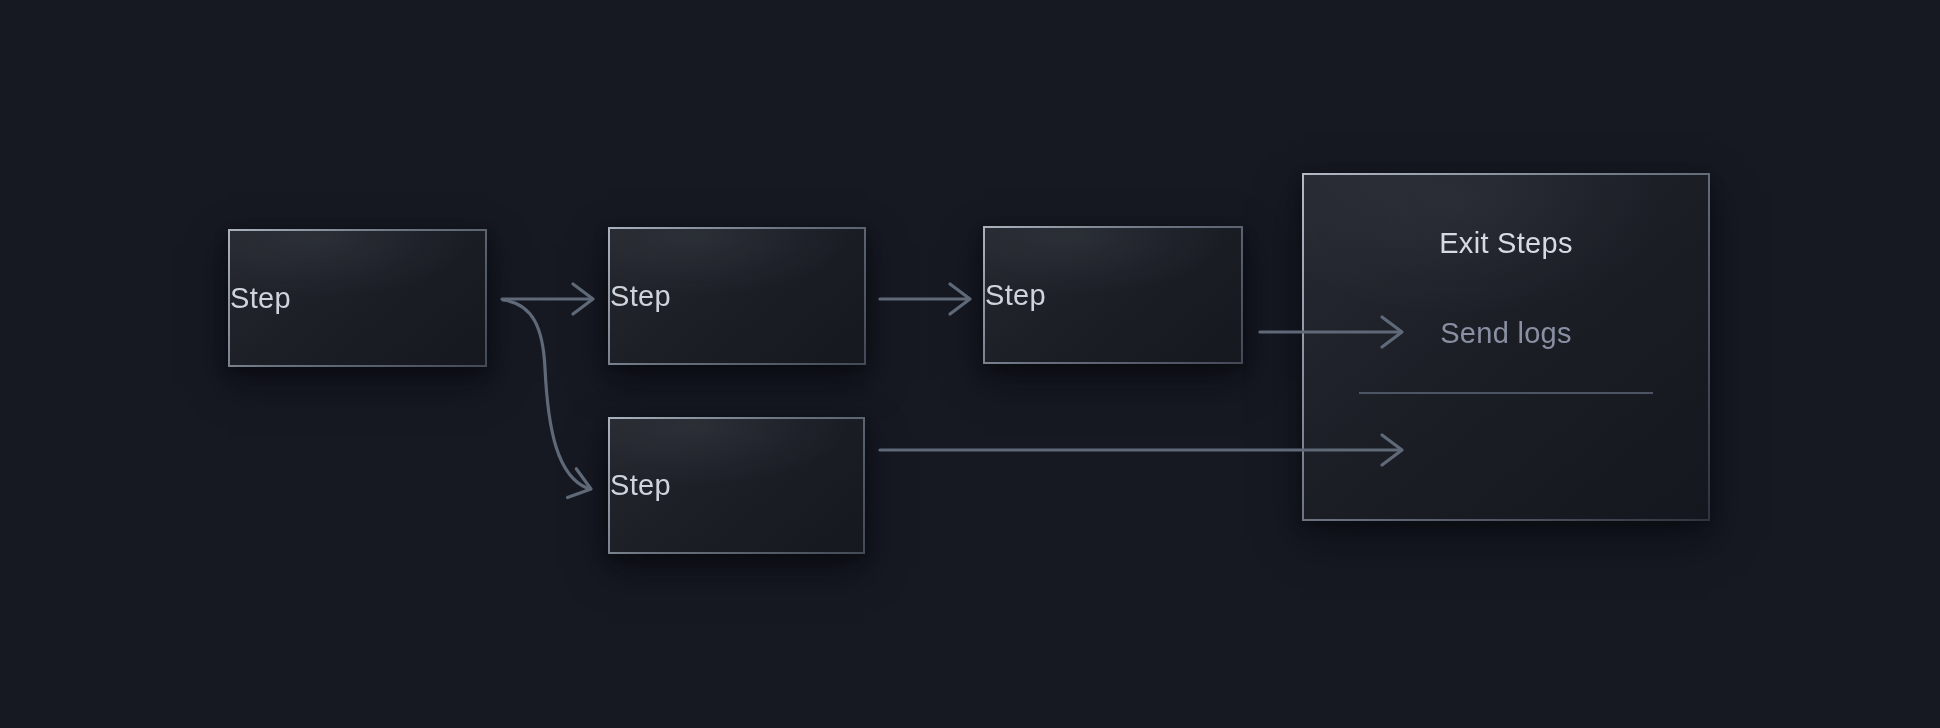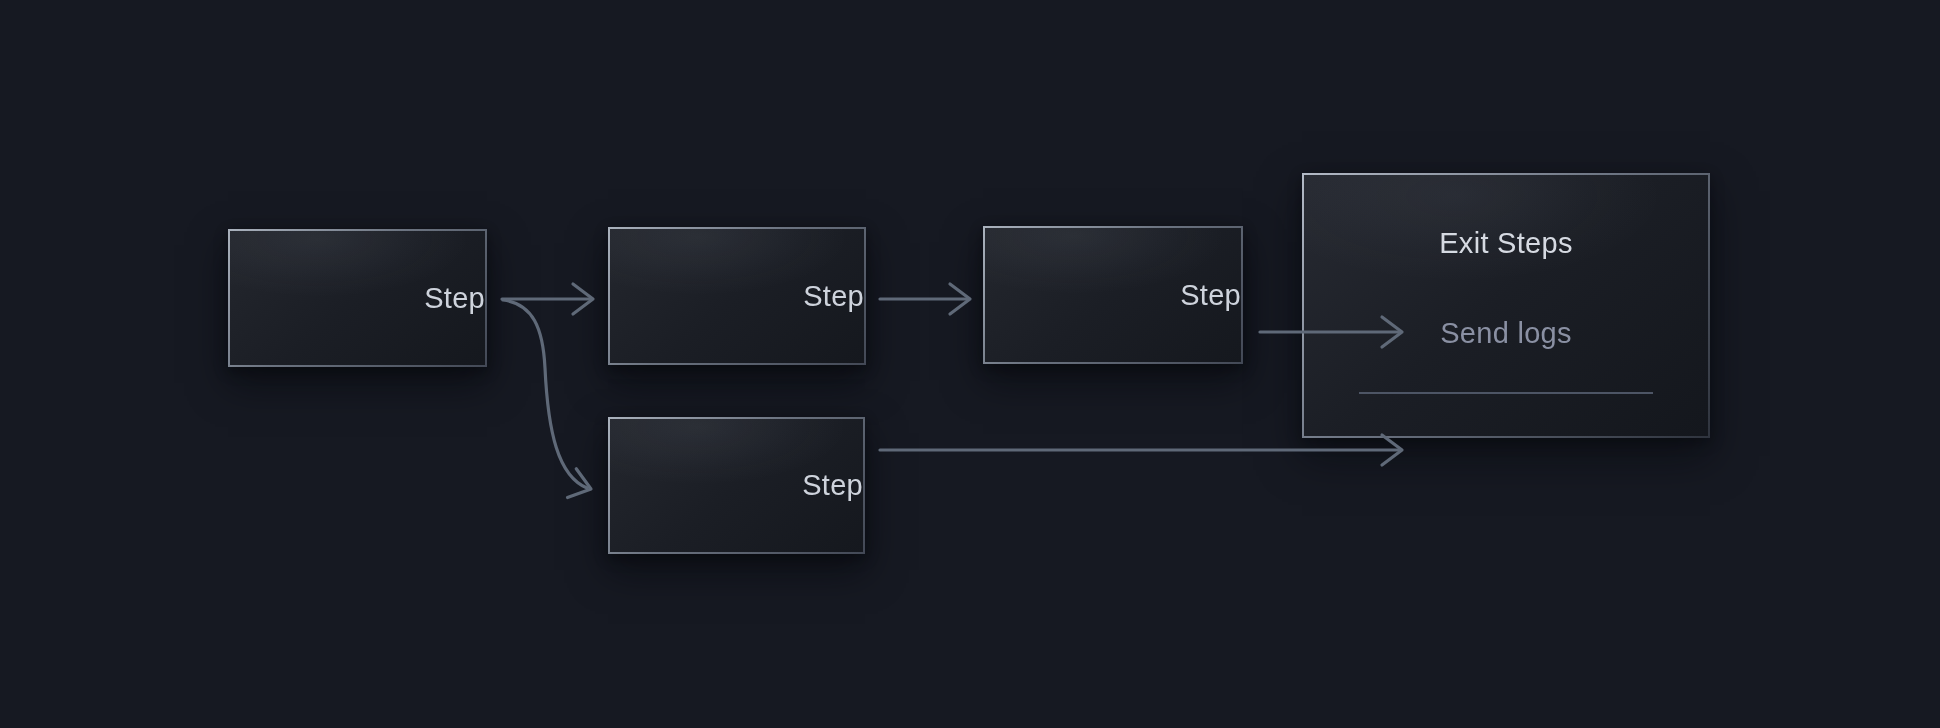--- a/index.html
+++ b/index.html
@@ -20,40 +20,40 @@
     font-family:"Liberation Sans","DejaVu Sans",sans-serif;
   }
   .canvas{
     position:relative;
     width:1940px;height:728px;
     background:var(--bg);
   }
   
   .node{
     position:absolute;
-    display:flex;align-items:center;justify-content:flex-end;
+    display:flex;align-items:center;justify-content:flex-start;
     border:2.5px solid transparent;
     border-image:linear-gradient(135deg,var(--node-border-start) 0%,var(--node-border-mid) 45%,var(--node-border-end) 100%) 1;
     background:
       radial-gradient(95% 70% at 35% 6%, rgba(190,200,215,0.07), rgba(0,0,0,0) 62%),
       linear-gradient(140deg,#24272e 0%,#1b1e25 50%,#15181e 100%);
     box-shadow:0 16px 36px rgba(3,5,9,.55), 0 4px 12px rgba(3,5,9,.38);
   }
   .node-label{
     color:var(--node-text);
     font-size:29px;font-weight:500;letter-spacing:.3px;line-height:1;
   }
   .n1{left:228px;top:229px;width:259px;height:138px;}
   .n2{left:608px;top:227px;width:258px;height:138px;}
   .n3{left:983px;top:226px;width:260px;height:138px;}
   .n4{left:608px;top:417px;width:257px;height:137px;}
   
   .exit-panel{
     position:absolute;
-    left:1302px;top:173px;width:408px;height:265px;
+    left:1302px;top:173px;width:408px;height:348px;
     border:2px solid transparent;
     border-image:linear-gradient(135deg,#b3bac6 0%,#6e7684 45%,#2f343e 100%) 1;
     background:
       radial-gradient(85% 55% at 38% 8%, rgba(190,200,215,0.055), rgba(0,0,0,0) 60%),
       linear-gradient(140deg,#272a32 0%,#1b1e25 48%,#14171d 100%);
     box-shadow:0 18px 40px rgba(3,5,9,.5), 0 4px 12px rgba(3,5,9,.35);
     text-decoration:underline;
   }
   .exit-title{
     position:absolute;left:0;right:0;top:52px;

